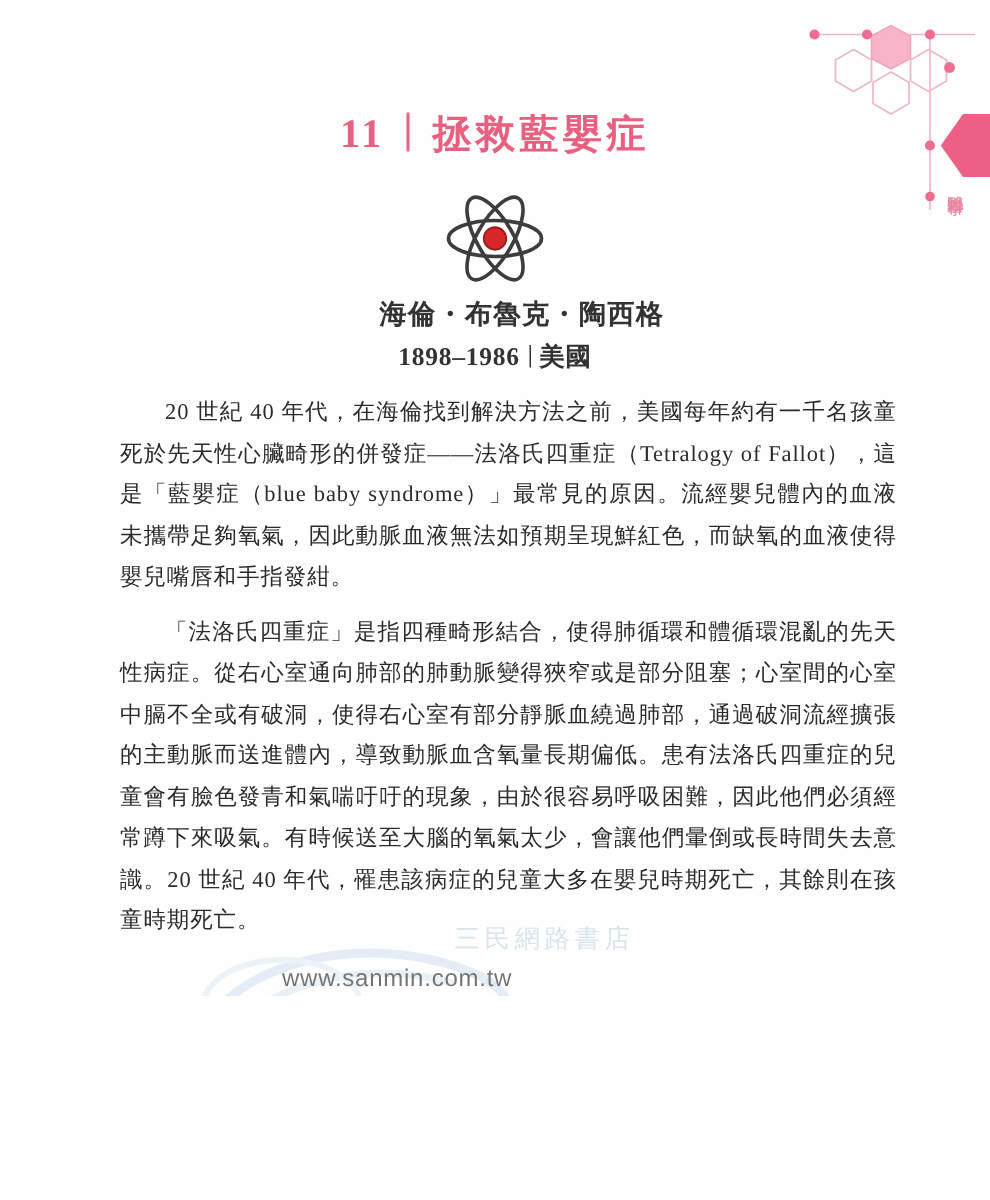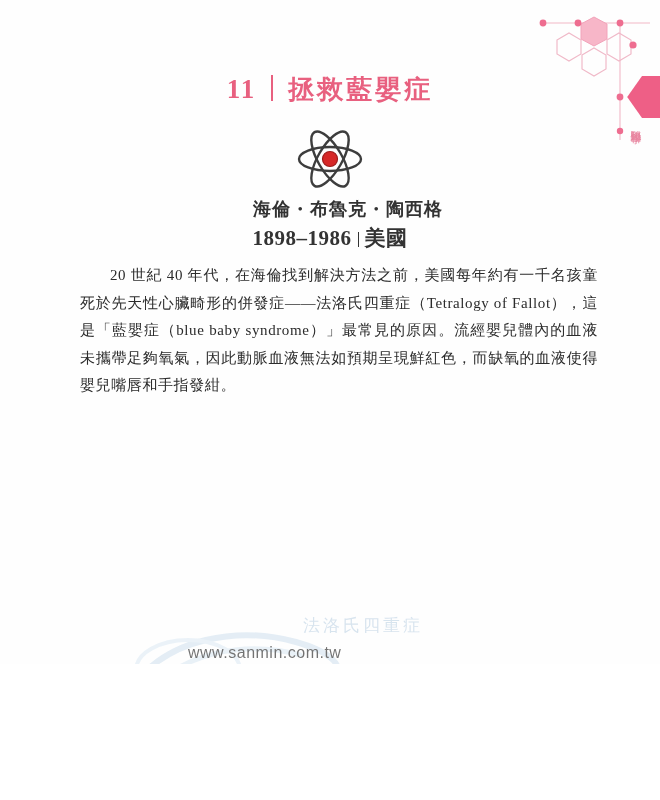--- a/index.html
+++ b/index.html
@@ -123,21 +123,21 @@
     color: #333333;
     font-size: 18px;
     font-weight: bold;
     font-family: "Liberation Serif", "DejaVu Serif", serif;
     letter-spacing: 1px;
     line-height: 26px;
     padding-left: 36px;
   }
   .author-meta {
     color: #333333;
-    font-size: 21px;
+    font-size: 17px;
     font-weight: bold;
     font-family: "Liberation Serif", "DejaVu Serif", serif;
     letter-spacing: 0.5px;
     line-height: 24px;
     margin-top: 4px;
   }
   .meta-rule {
     display: inline-block;
     width: 1px;
     height: 15px;
@@ -265,27 +265,28 @@
 
   <div class="author-block">
     <div class="author-name">海倫・布魯克・陶西格</div>
     <div class="author-meta">
       <span>1898–1986</span><span class="meta-rule"></span><span>美國</span>
     </div>
   </div>
 
   <div class="body-text">
     <p class="para">20 世紀 40 年代，在海倫找到解決方法之前，美國每年約有一千名孩童死於先天性心臟畸形的併發症——法洛氏四重症（Tetralogy of Fallot），這是「藍嬰症（blue baby syndrome）」最常見的原因。流經嬰兒體內的血液未攜帶足夠氧氣，因此動脈血液無法如預期呈現鮮紅色，而缺氧的血液使得嬰兒嘴唇和手指發紺。</p>
+    <p class="para">「法洛氏四重症」是指四種畸形結合，使得肺循環和體循環混亂的先天性病症。從右心室通向肺部的肺動脈變得狹窄或是部分阻塞；心室間的心室中膈不全或有破洞，使得右心室有部分靜脈血繞過肺部，通過破洞流經擴張的主動脈而送進體內，導致動脈血含氧量長期偏低。患有法洛氏四重症的兒童會有臉色發青和氣喘吁吁的現象，由於很容易呼吸困難，因此他們必須經常蹲下來吸氣。有時候送至大腦的氧氣太少，會讓他們暈倒或長時間失去意識。20 世紀 40 年代，罹患該病症的兒童大多在嬰兒時期死亡，其餘則在孩童時期死亡。</p>
   </div>
 
   <div class="watermark">
     <svg class="wm-swoosh" width="400" height="105" viewBox="0 0 400 105" xmlns="http://www.w3.org/2000/svg">
       <path d="M5 78 C 40 30, 110 18, 168 34 C 200 43, 220 58, 205 72" fill="none" stroke="#cfe0ee" stroke-width="6" stroke-linecap="round"></path>
       <path d="M18 88 C 52 44, 118 32, 172 47" fill="none" stroke="#d9e7f2" stroke-width="5" stroke-linecap="round"></path>
       <ellipse cx="60" cy="62" rx="52" ry="30" fill="none" stroke="#dceaf4" stroke-width="4"></ellipse>
     </svg>
-    <div class="wm-text-cn">法洛氏四重症</div>
+    <div class="wm-text-cn">三民網路書店</div>
     <div class="wm-text-url">www.sanmin.com.tw</div>
   </div>
 
   <div class="page-number">125</div>
 
 </div>
 
 </body></html>

